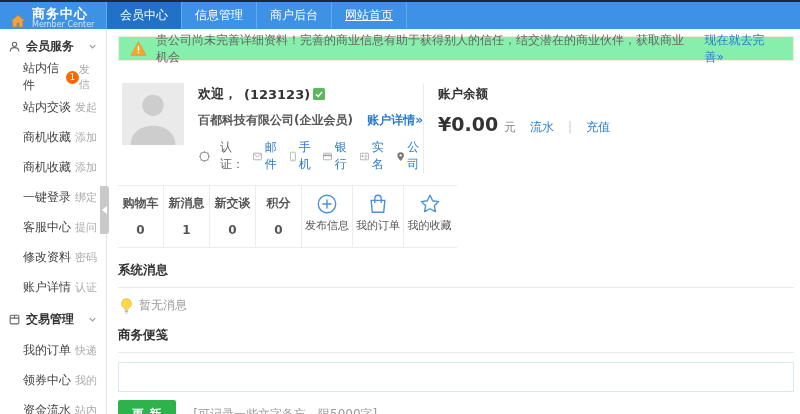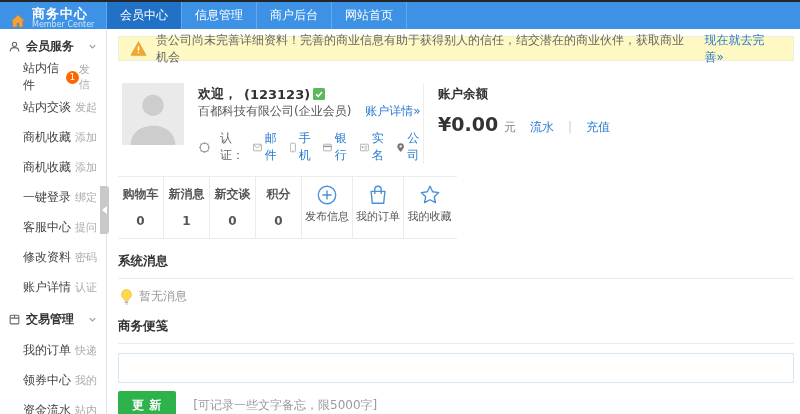--- a/index.html
+++ b/index.html
@@ -9,21 +9,21 @@
 
   
   .top-strip { height:2px; background:#23272b; }
   .header { height:27px; background:#3e92e5; display:flex; align-items:stretch; }
   .logo { width:106px; display:flex; align-items:flex-end; gap:6px; padding-left:10px; }
   .logo-text .t1 { font-size:13px; font-weight:bold; color:#fff; line-height:13px; letter-spacing:1px; }
   .logo-text .t2 { font-size:8px; color:#cde5fb; line-height:9px; }
   .nav { display:flex; }
   .nav-tab { padding:0 13px; line-height:27px; color:#fff; font-size:12px;
     border-left:1px solid #63a9ee; cursor:pointer; }
-  .nav-tab:last-child { border-right:1px solid #63a9ee; }
+  .nav-tab:last-child { border-right:1px solid #63a9ee;text-decoration:underline; }
   .nav-tab.active { background:#2171c7; }
 
   
   .sidebar { position:absolute; left:1px; top:29px; bottom:0; width:106px; background:#fff;
     border-right:1px solid #e4e4e4; }
   .side-sec-head { display:flex; align-items:center; gap:5px; padding:9px 8px 7px 7px; }
   .side-sec-title { flex:1; font-weight:bold; font-size:12px; color:#333; }
   .side-item { display:flex; align-items:center; height:30px; padding:0 9px 0 22px; cursor:pointer; }
   .si-label { font-size:12px; color:#444; }
   .si-badge { background:#f60; color:#fff; font-size:9px; min-width:13px; height:13px;
@@ -31,30 +31,30 @@
     margin-left:3px; line-height:13px; }
   .si-action { margin-left:auto; font-size:11px; color:#aaa; }
   .collapse-handle { position:absolute; left:100px; top:186px; width:9px; height:48px;
     background:#c9c9c9; border-radius:0 3px 3px 0; display:flex; align-items:center;
     justify-content:center; cursor:pointer; z-index:5; }
   .collapse-arrow { width:0; height:0; border-top:4px solid transparent;
     border-bottom:4px solid transparent; border-right:5px solid #fff; }
 
   
   .main { margin-left:107px; padding:7px 6px 0 11px; }
-  .notice { height:25px; background:#fef9c3; border:1px solid #f1edd8; display:flex;
+  .notice { height:25px; background:#86efac; border:1px solid #f1edd8; display:flex;
     align-items:center; gap:9px; padding:0 11px; font-size:12px; color:#666; margin-bottom:12px; }
   .notice-link { color:#2a7cd0; text-decoration:none; cursor:pointer; }
 
   .profile-row { display:flex; padding:10px 2px 4px 4px; }
   .avatar { width:62px; height:62px; flex:0 0 62px; }
   .profile-info { flex:1; margin-left:14px; padding-top:2px; }
   .welcome-line { font-size:13px; font-weight:bold; color:#333; display:flex; align-items:center; gap:3px; }
   .welcome-name { margin-left:4px; }
-  .company-line { font-size:12px; color:#555; }
+  .company-line { margin-top:9px; font-size:12px; color:#555;font-weight:bold; }
   .detail-link { color:#2a7cd0; margin-left:10px; text-decoration:none; cursor:pointer; }
   .cert-line { margin-top:10px; display:flex; align-items:center; gap:9px; font-size:12px; color:#666; }
   .cert-item { color:#2a7cd0; display:inline-flex; align-items:center; gap:3px; cursor:pointer; text-decoration:none; }
 
   .balance { width:372px; border-left:1px solid #ededed; padding:3px 0 0 14px; }
   .balance-title { font-size:12.5px; font-weight:bold; color:#333; }
   .balance-line { margin-top:10px; display:flex; align-items:baseline; gap:6px; }
   .balance-amount { font-size:19px; font-weight:bold; color:#333; }
   .balance-unit { font-size:12px; color:#888; }
   .balance-link { color:#2a7cd0; font-size:12px; margin-left:8px; text-decoration:none; cursor:pointer; }

